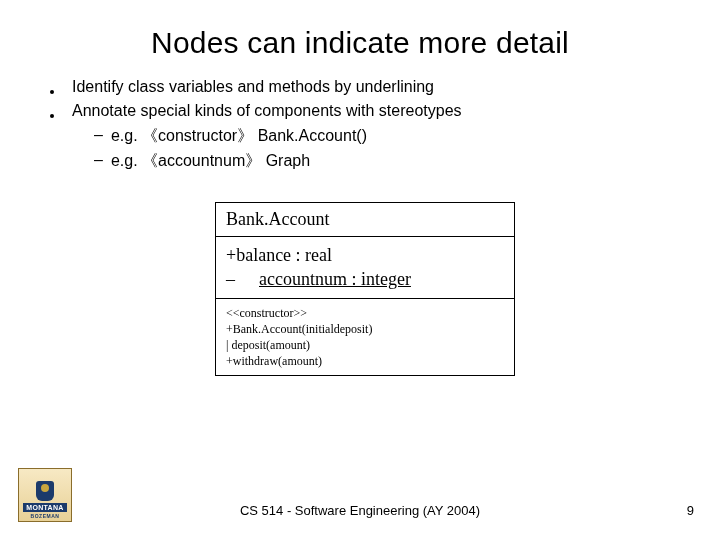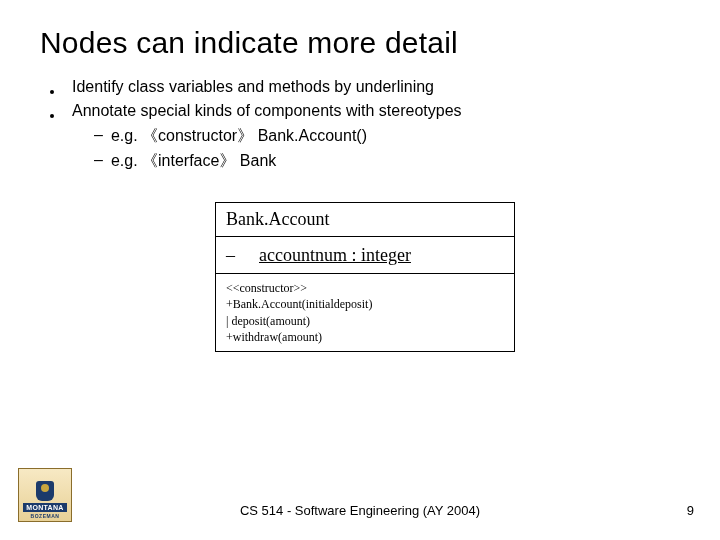--- a/index.html
+++ b/index.html
@@ -14,21 +14,21 @@
   .slide {
     width: 100%;
     height: 100%;
     position: relative;
     padding: 20px 40px 0 40px;
   }
   .title {
     font-size: 30px;
     font-weight: 400;
     color: #000;
-    text-align: left;
+    text-align: center;
     margin-top: 6px;
     margin-bottom: 18px;
     letter-spacing: 0.2px;
   }
   .content {
     padding-left: 10px;
     font-family: "Comic Sans MS", "Comic Sans", cursive, sans-serif;
     font-size: 16px;
     color: #000;
   }
@@ -174,29 +174,32 @@
       <span>Annotate special kinds of components with stereotypes</span>
     </div>
 
     <div class="sub-list">
       <div class="sub-row">
         <span class="sub-dash">–</span>
         <span>e.g. 《constructor》 Bank.Account()</span>
       </div>
       <div class="sub-row">
         <span class="sub-dash">–</span>
-        <span>e.g. 《interface》 Bank</span>
+        <span>e.g. 《accountnum》 Graph</span>
       </div>
     </div>
 
     <div class="diagram">
       <div class="compartment name-compartment">
         <span>Bank.Account</span>
       </div>
       <div class="compartment attr-compartment">
+        <div>
+          <span>+balance : real</span>
+        </div>
         <div>
           <span>–</span><span class="underlined">accountnum : integer</span>
         </div>
       </div>
       <div class="compartment op-compartment">
         <div>&lt;&lt;constructor&gt;&gt;</div>
         <div>+Bank.Account(initialdeposit)</div>
         <div><span>|</span><span> deposit(amount)</span></div>
         <div>+withdraw(amount)</div>
       </div>

